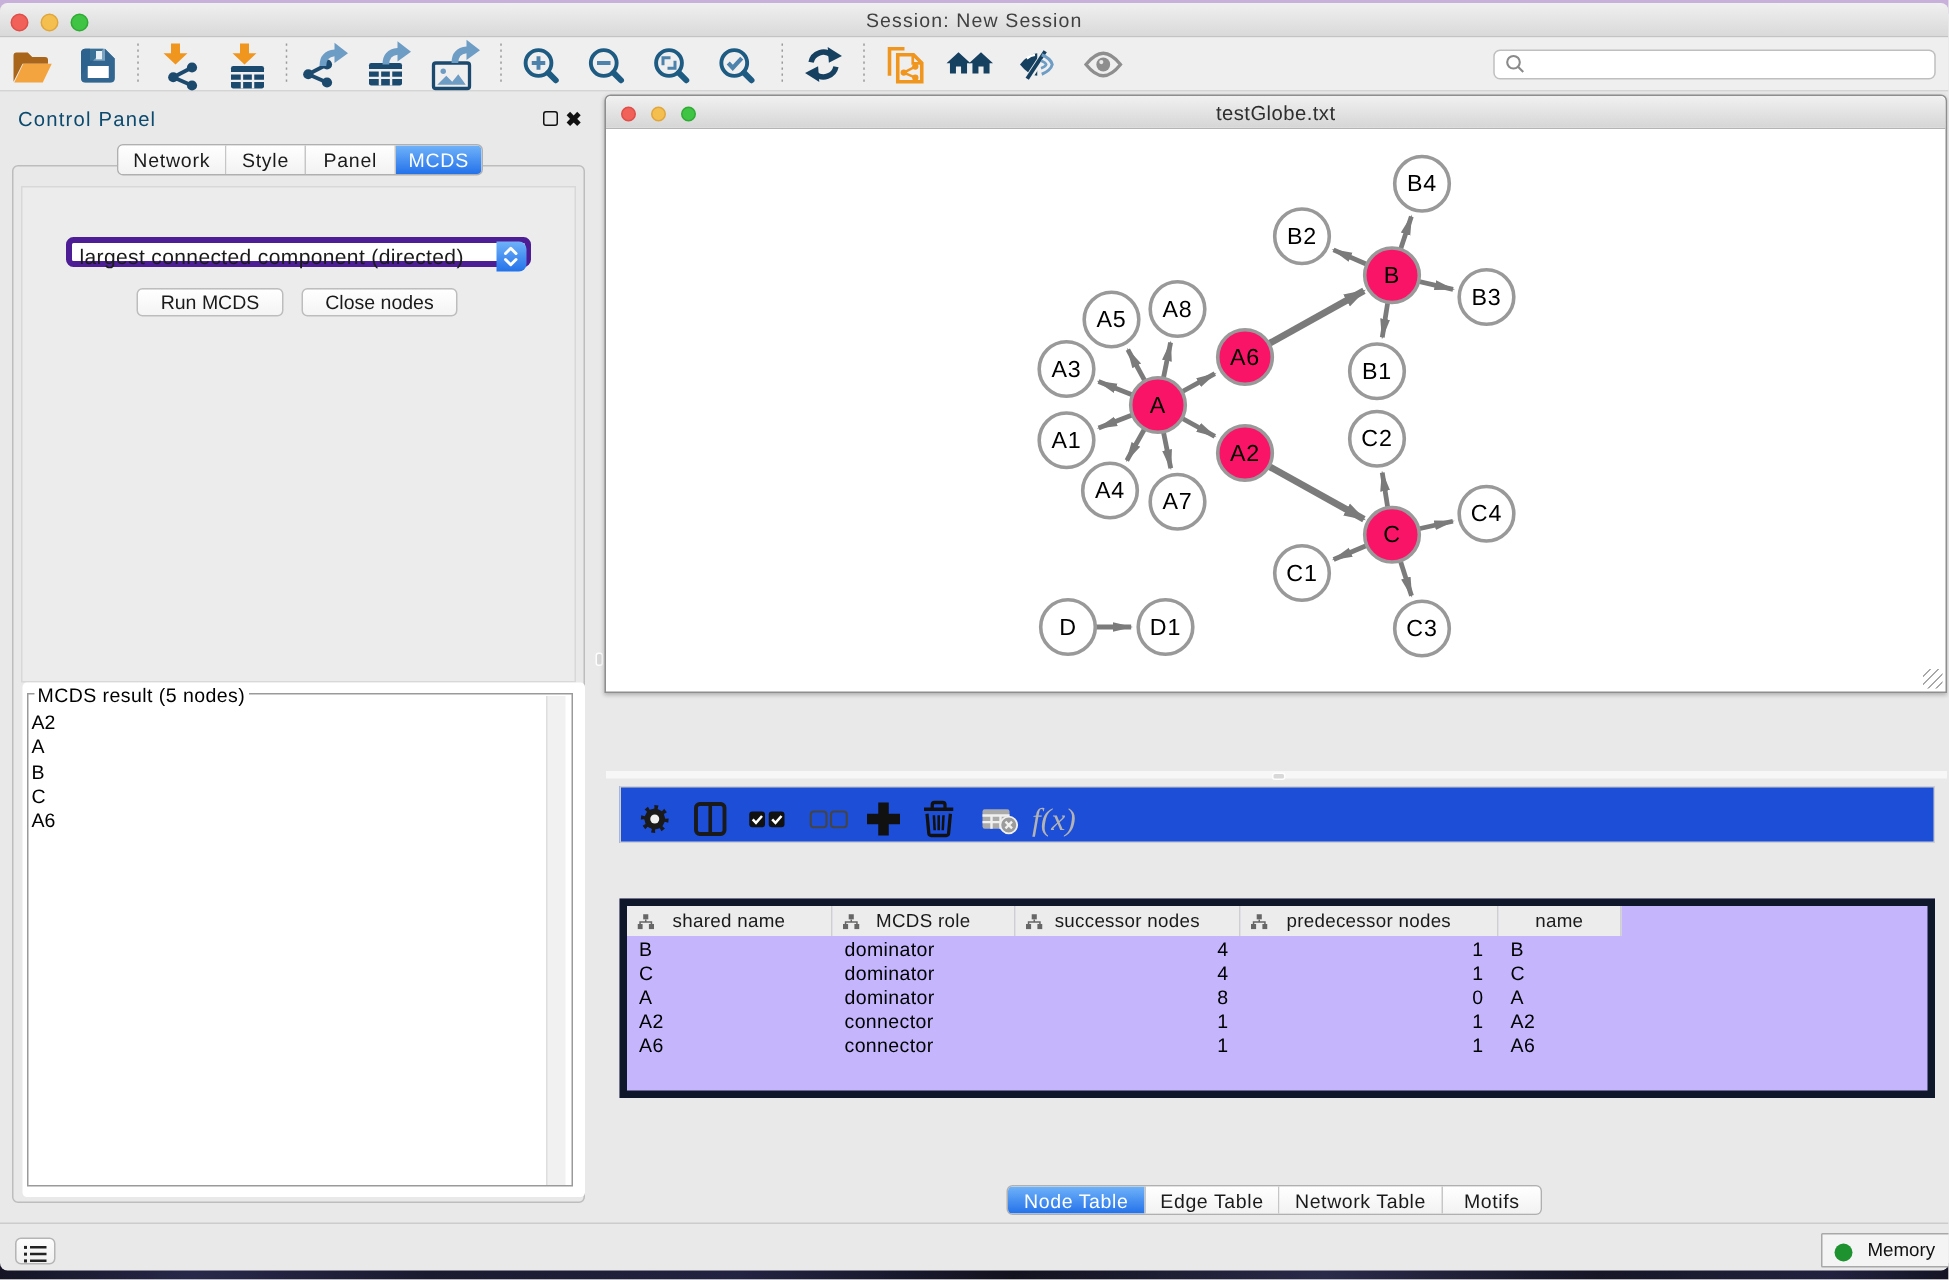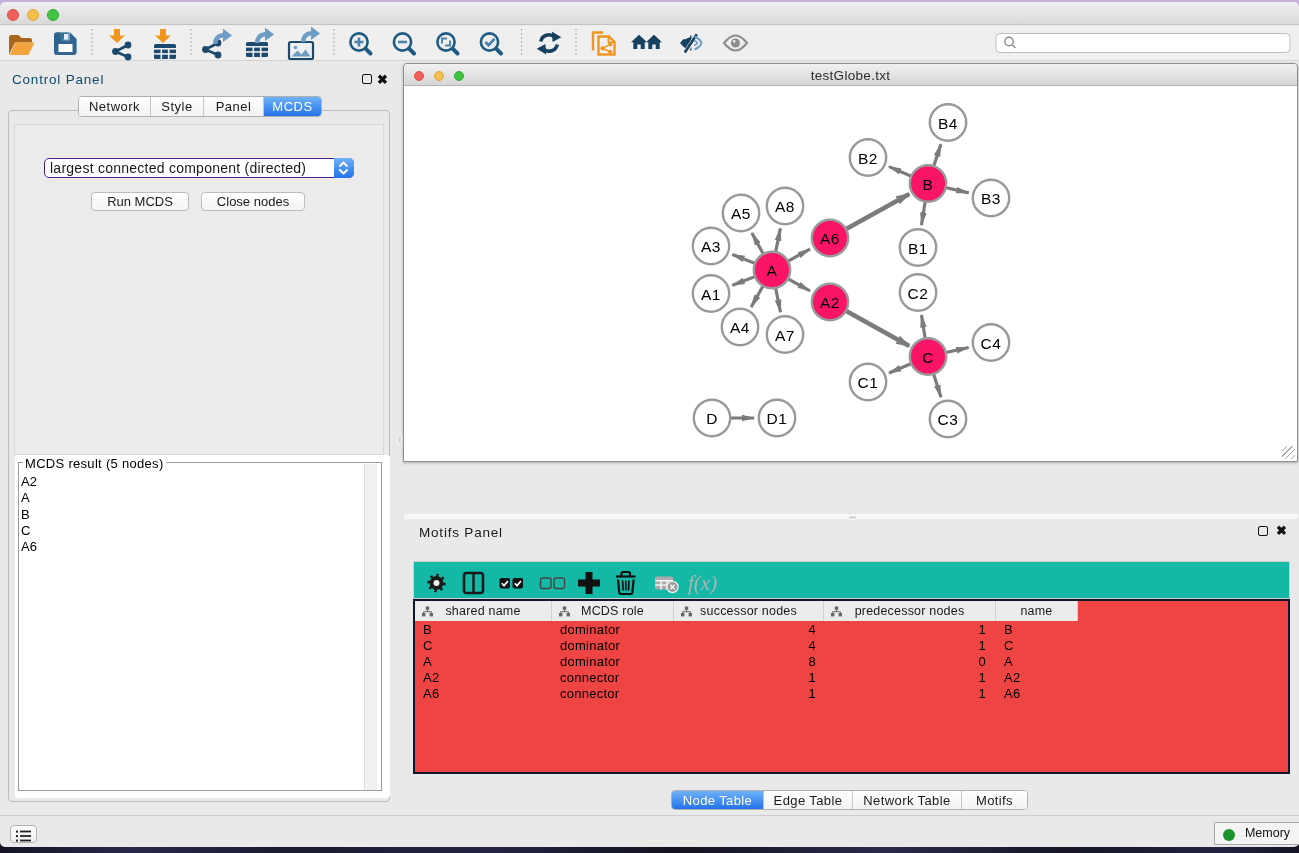--- a/index.html
+++ b/index.html
@@ -20,21 +20,21 @@
 #cp-float{left:362px;top:74px}
 #cp-close{left:377px;top:75px}
 #cp-box{left:8px;top:110px;width:382px;height:692px;border:1px solid #bdbdbd;border-radius:4px;background:#e9e9e9}
 #cp-inner{left:14px;top:124px;width:370px;height:331px;border:1px solid #d8d8d8;background:#ececec}
 
 #cp-tabs{left:78px;top:96px;height:21px;display:flex;border:1px solid #b0b0b0;border-radius:4px;overflow:hidden;background:#fff}
 .cptab{font-size:13px;letter-spacing:0.5px;color:#1a1a1a;background:linear-gradient(#ffffff,#f2f2f2);border-right:1px solid #c6c6c6;display:flex;align-items:center;justify-content:center}
 .cptab:last-child{border-right:none}
 .cptab.sel{background:linear-gradient(#6fb2f9,#2472ea);color:#fff}
 #optlabel{left:0px;top:137px;width:397px;text-align:center;font-size:14px;letter-spacing:0.3px;color:#1a1a1a}
-#combo{left:44px;top:158px;width:310px;height:20px;background:#fff;border:1px solid #4c1d95;border-radius:5px;font-size:14px;letter-spacing:0.25px;color:#1a1a1a;line-height:18px;padding-left:5px}
+#combo{left:44px;top:158px;width:310px;height:20px;background:#fff;border:4px solid #4c1d95;border-radius:5px;font-size:14px;letter-spacing:0.25px;color:#1a1a1a;line-height:18px;padding-left:5px}
 #combo .step{position:absolute;right:-1px;top:-1px;width:20px;height:20px;border-radius:0 5px 5px 0;background:linear-gradient(#6fb2f9,#2472ea)}
 .btn{position:absolute;height:19px;background:linear-gradient(#ffffff,#f4f4f4);border:1px solid #bdbdbd;border-radius:4px;font-size:13px;color:#1a1a1a;text-align:center;line-height:17px}
 #runbtn{left:91px;top:192px;width:98px}
 #closebtn{left:201px;top:192px;width:104px}
 
 #mcds-white{left:15px;top:455px;width:375px;height:343px;background:#fff;border-radius:3px}
 #mcds-legend{left:18px;top:462px;width:364px;height:329px;border:1px solid #9a9a9a}
 #mcds-label{left:23px;top:456px;font-size:13px;letter-spacing:0.3px;color:#000;background:#fff;padding:0 2px}
 #mcds-list{left:21px;top:474px;font-size:13px;color:#000;line-height:16.3px}
 #mcds-sb{left:364px;top:464px;width:13px;height:326px;background:#f1f1f1;border-left:1px solid #dedede}
@@ -49,22 +49,22 @@
 #nw-title .t2{left:30px;background:#f5bf4f;border:1px solid #dfa63c}
 #nw-title .t3{left:50px;background:#3fc444;border:1px solid #2fab35}
 #nw-title .wt{position:absolute;top:4px;width:100%;text-align:center;font-size:13.5px;letter-spacing:0.3px;color:#2e2e2e}
 #graphsvg{position:absolute;left:0;top:22px}
 #grip{position:absolute;right:2px;bottom:2px;width:13px;height:13px;background:
  repeating-linear-gradient(135deg,transparent 0 3px,#a8a8a8 3px 4px)}
 
 #tp-title{left:419px;top:525px;font-size:13.5px;letter-spacing:0.8px;color:#1a1a1a}
 #tp-float{left:1258px;top:526px}
 #tp-close{left:1276px;top:526px}
-#tp-toolbar{left:413px;top:561px;width:877px;height:38px;background:#14b8a6;border:1px solid #cfcfcf}
-#tp-table{left:413px;top:599px;width:877px;height:175px;background:#ef4444;border:2px solid #0f172a}
+#tp-toolbar{left:413px;top:524px;width:877px;height:38px;background:#1d4ed8;border:1px solid #cfcfcf}
+#tp-table{left:413px;top:599px;width:877px;height:133px;background:#c4b5fd;border:5px solid #0f172a}
 .th{position:absolute;top:0;height:20px;background:#ececec;border-right:1px solid #cfcfcf;font-size:12.5px;letter-spacing:0.2px;color:#1a1a1a;display:flex;align-items:center;justify-content:center}
 #thead{position:absolute;left:0;top:0;width:663px;height:20px;border-bottom:1px solid #bdbdbd}
 .tr{position:absolute;font-size:13px;letter-spacing:0.25px;color:#000;height:16px;line-height:16px}
 
 #btabs{left:671px;top:790px;height:20px;display:flex;border:1px solid #b0b0b0;border-radius:4px;overflow:hidden;background:#fff}
 .btab{font-size:13px;letter-spacing:0.4px;color:#1a1a1a;background:linear-gradient(#ffffff,#f2f2f2);border-right:1px solid #c6c6c6;display:flex;align-items:center;justify-content:center}
 .btab:last-child{border-right:none}
 .btab.sel{background:linear-gradient(#6fb2f9,#2472ea);color:#fff}
 
 #statusline{left:0;top:815px;width:1299px;height:1px;background:#cccccc}
@@ -76,20 +76,21 @@
 .floatico{position:absolute;width:10px;height:10px;border:1.5px solid #111;border-radius:2px}
 .closeico{position:absolute;font-size:13px;font-weight:bold;color:#111;line-height:10px}
 </style></head>
 <body>
 <div id="app">
 <div class="abs" id="purple"></div>
 <div class="abs" id="titlebar">
   <div class="tl t1"></div>
       <div class="tl t2"></div>
       <div class="tl t3"></div>
+  <div id="mtitle">Session: New Session</div>
 </div>
 <div class="abs" id="toolbar"><svg width="1299" height="36" viewBox="0 0 1299 36" xmlns="http://www.w3.org/2000/svg">
         <g>
           <path d="M9,29.5 V12 q0-2 2-2 h7.5 l3,3 h8.5 q2,0 2,2 v2.5 H15 z" fill="#a9661a"></path>
           <path d="M9.5,30 L15.5,17.5 H34.5 L28.5,30 z" fill="#f3a43f"></path>
         </g>
         <g>
           <path d="M54,10.5 q0-3 3-3 h13 l6.5,6.5 v13 q0,3 -3,3 h-16.5 q-3,0 -3,-3 z" fill="#7ba3bf"></path>
           <path d="M54,10.5 q0-3 3-3 h13 l-1,0 L54,25 z" fill="#3a6f96"></path>
           <path d="M54,10.5 q0-3 3-3 h3 v8 h10 v-8 l6.5,6.5 v13 q0,3 -3,3 h-16.5 q-3,0 -3,-3 z" fill="#2b618c" opacity="0.92"></path>

